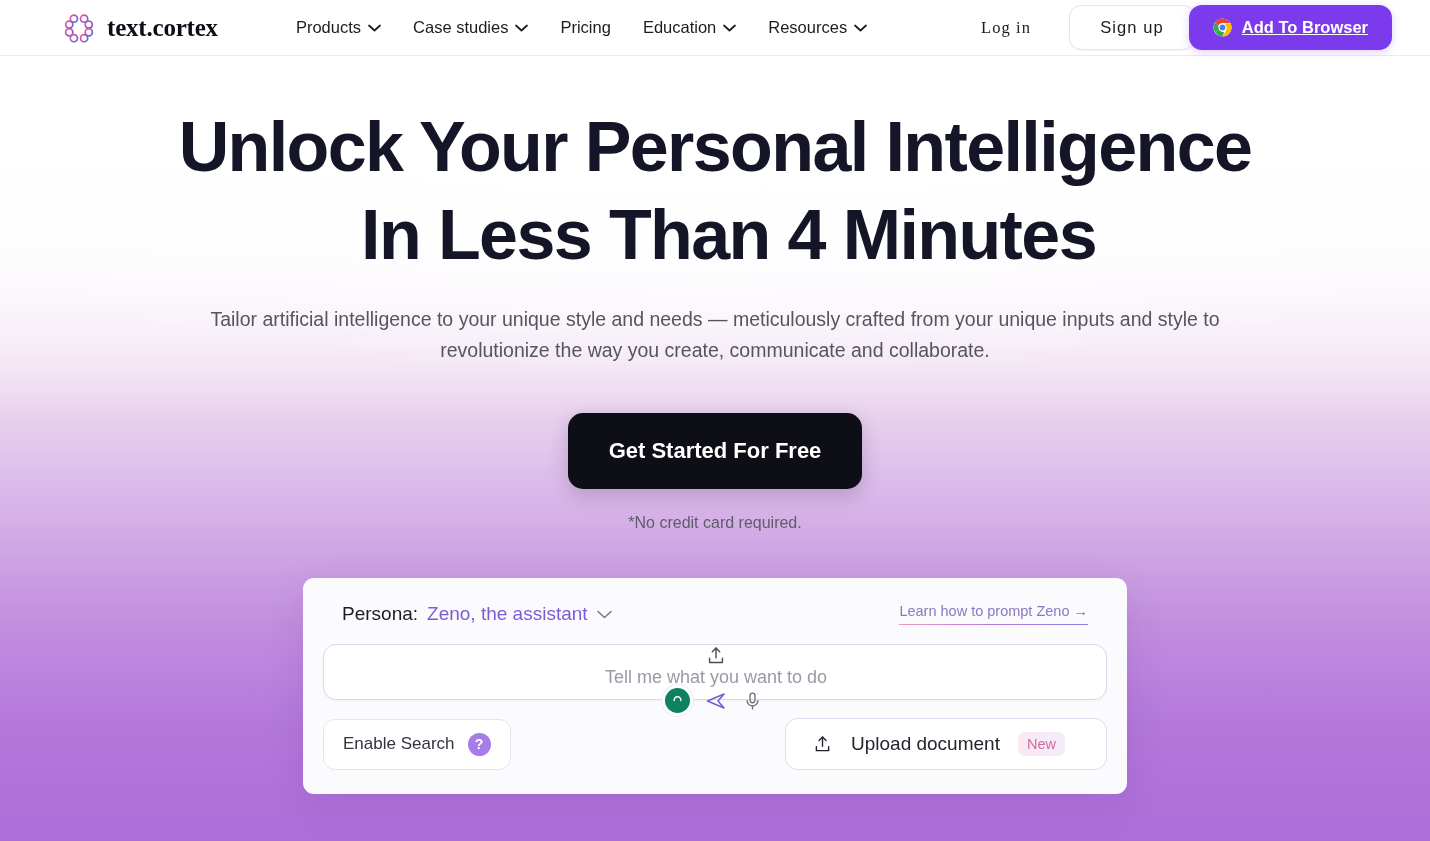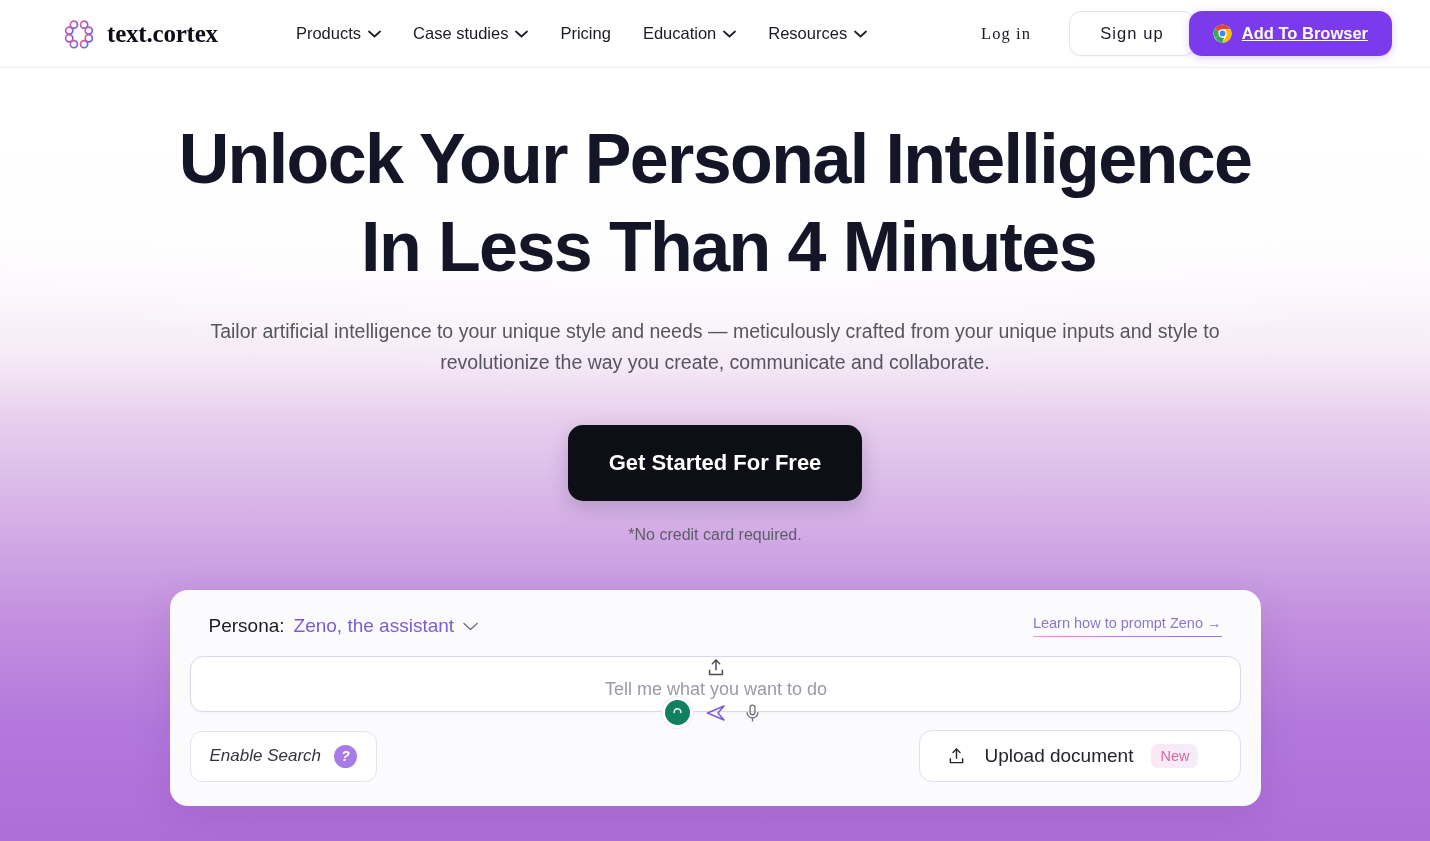--- a/index.html
+++ b/index.html
@@ -46,21 +46,21 @@
   }
   .bg-softtop {
     position: absolute; left:0; right:0; top:0; height: 420px;
     background: linear-gradient(180deg, #ffffff 0%, #ffffff 30%, rgba(255,255,255,0.86) 58%, rgba(255,255,255,0.0) 100%);
     pointer-events: none;
   }
 
   
   .header {
     position: relative;
-    height: 68px;
+    height: 56px;
     background: #ffffff;
     border-bottom: 1px solid #eceaf0;
     display: flex;
     align-items: center;
     padding: 0 38px 0 62px;
     z-index: 6;
   }
   .brand { display: flex; align-items: center; gap: 11px; cursor: pointer; }
   .brand-mark { width: 34px; height: 34px; display:block; }
   .brand-name {
@@ -125,23 +125,23 @@
     box-shadow: 0 6px 20px rgba(10,10,25,0.18);
   }
   .cta-note {
     margin-top: 25px;
     font-size: 16px; color: #5d5d68;
   }
 
   
   .card {
     position: relative; z-index: 4;
-    width: 1091px; margin: 46px auto 0;
+    width: 824px; margin: 46px auto 0;
     background: #fbfafc;
-    border-radius: 18px;
+    border-radius: 11px;
     padding: 25px 20px 24px;
     box-shadow: 0 10px 40px rgba(60,20,90,0.10);
   }
   .card-top {
     display: flex; align-items: flex-end; justify-content: space-between;
     padding: 0 19px 0 19px;
   }
   .persona { display: flex; align-items: center; gap: 9px; }
   .persona-label { font-size: 19px; color: #1c1c26; }
   .persona-value {
@@ -185,21 +185,21 @@
   }
   .send-ico, .mic-ico { cursor: pointer; display:block; }
 
   .card-bottom {
     margin-top: 18px;
     display: flex; align-items: center; justify-content: space-between;
   }
   .enable-search {
     display: flex; align-items: center; gap: 13px;
     background: #ffffff; border: 1px solid #e7e2f1; border-radius: 12px;
-    padding: 13px 19px; cursor: pointer; font-style: italic;
+    padding: 13px 19px; cursor: pointer;
   }
   .enable-search-label { font-size: 17px; color: #34343f; }
   .help-badge {
     width: 23px; height: 23px; border-radius: 50%;
     background: #a77ce8; color: #ffffff;
     font-size: 14px; font-weight: 700;
     display: flex; align-items: center; justify-content: center;
     cursor: pointer;
   }
   .upload-doc {

